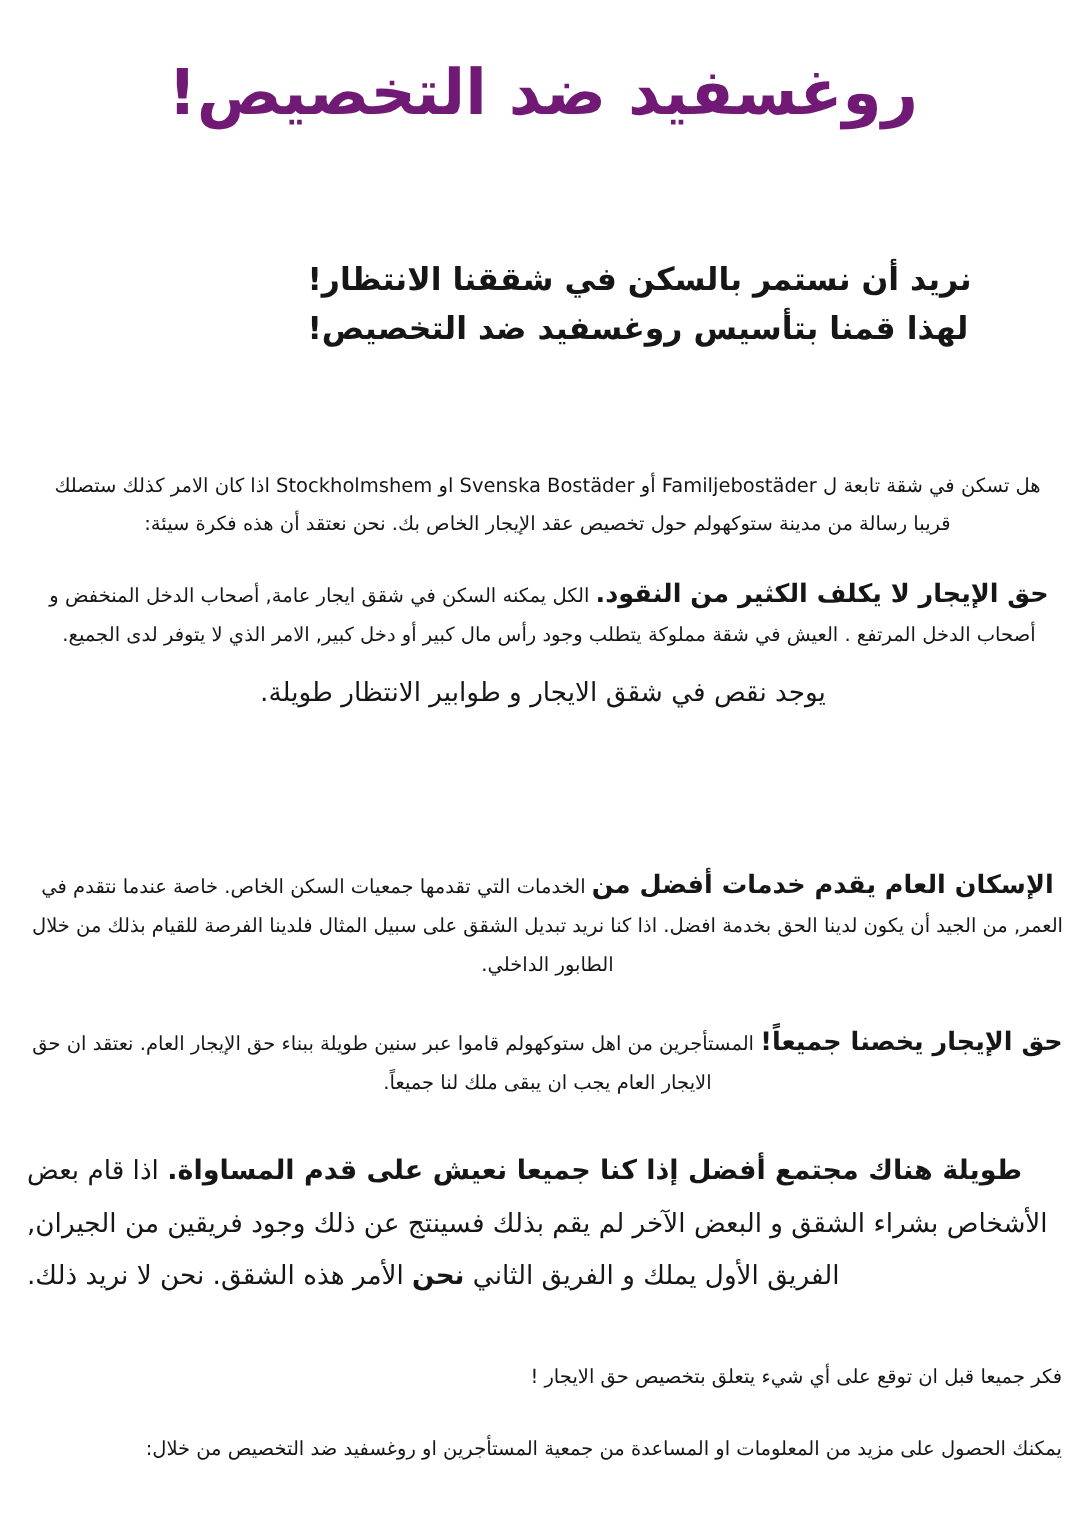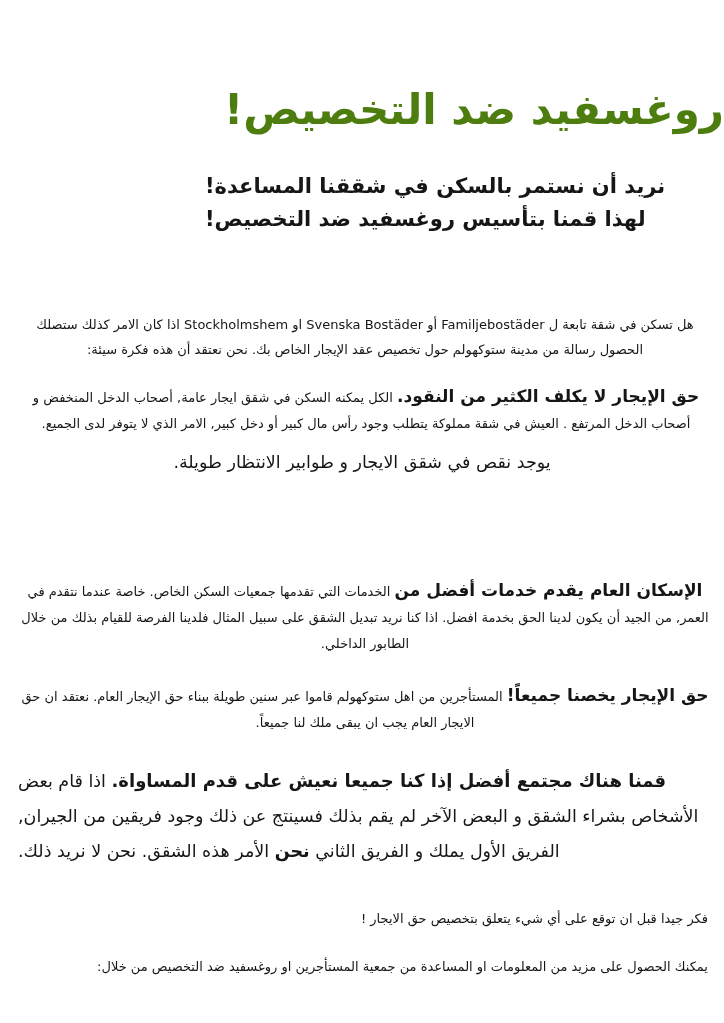--- a/index.html
+++ b/index.html
@@ -13,26 +13,25 @@
     height: 1023px;
     background: #ffffff;
     font-family: "DejaVu Sans", sans-serif;
     color: #161616;
     overflow: hidden;
   }
   .abs { position: absolute; margin: 0; }
 
   .title {
     top: 30px; left: 0; right: 0;
-    text-align: right;
+    text-align: center;
     font-size: 42px;
     line-height: 64px;
     font-weight: bold;
-    color: #4d7c0f;
-    margin-top: 48px;
+    color: #701a75;
   }
   .subtitle {
     top: 170px; left: 205px; right: 12px;
     font-size: 21px;
     line-height: 33px;
     font-weight: bold;
     text-align: left; 
   }
   .body-text {
     font-size: 13px;
@@ -70,48 +69,48 @@
   .info  { top: 956px; left: 18px; right: 16px; }
 </style>
 </head>
 <body>
 
 <div class="page" dir="rtl">
 
   <h1 class="abs title">روغسفيد ضد التخصيص!</h1>
 
   <div class="abs subtitle">
-    <div>نريد أن نستمر بالسكن في شققنا المساعدة!</div>
+    <div>نريد أن نستمر بالسكن في شققنا الانتظار!</div>
     <div>لهذا قمنا بتأسيس روغسفيد ضد التخصيص!</div>
   </div>
 
-  <p class="abs body-text intro">هل تسكن في شقة تابعة ل Familjebostäder أو Svenska Bostäder او Stockholmshem اذا كان الامر كذلك ستصلك الحصول رسالة من مدينة ستوكهولم حول تخصيص عقد الإيجار الخاص بك. نحن نعتقد أن هذه فكرة سيئة:</p>
+  <p class="abs body-text intro">هل تسكن في شقة تابعة ل Familjebostäder أو Svenska Bostäder او Stockholmshem اذا كان الامر كذلك ستصلك قريبا رسالة من مدينة ستوكهولم حول تخصيص عقد الإيجار الخاص بك. نحن نعتقد أن هذه فكرة سيئة:</p>
 
   <p class="abs body-text arg1">
     <b class="lead">حق الإيجار لا يكلف الكثير من النقود.</b>
     <span>الكل يمكنه السكن في شقق ايجار عامة, أصحاب الدخل المنخفض و أصحاب الدخل المرتفع . العيش في شقة مملوكة يتطلب وجود رأس مال كبير أو دخل كبير, الامر الذي لا يتوفر لدى الجميع.</span>
   </p>
 
   <h2 class="abs shortage">يوجد نقص في شقق الايجار و طوابير الانتظار طويلة.</h2>
 
 
   <p class="abs body-text arg3">
     <b class="lead">حق الإيجار يخصنا جميعاً!</b>
     <span>المستأجرين من اهل ستوكهولم قاموا عبر سنين طويلة ببناء حق الإيجار العام. نعتقد ان حق الايجار العام  يجب ان يبقى ملك لنا جميعاً.</span>
   </p>
 
   <p class="abs body-text arg2">
     <b class="lead">الإسكان العام يقدم خدمات أفضل من</b>
     <span>الخدمات التي تقدمها جمعيات السكن الخاص.  خاصة عندما نتقدم في العمر, من الجيد أن يكون لدينا الحق بخدمة افضل. اذا كنا نريد تبديل الشقق على سبيل المثال فلدينا الفرصة للقيام بذلك من خلال الطابور الداخلي.</span>
   </p>
 
   <p class="abs equality">
-    <b class="lead">قمنا هناك مجتمع أفضل إذا كنا جميعا نعيش على قدم المساواة.</b>
+    <b class="lead">طويلة هناك مجتمع أفضل إذا كنا جميعا نعيش على قدم المساواة.</b>
     <span>اذا قام بعض الأشخاص بشراء الشقق و البعض الآخر لم يقم بذلك فسينتج عن ذلك وجود فريقين من الجيران, الفريق الأول يملك و الفريق الثاني</span>
     <b>نحن</b>
     <span>الأمر هذه الشقق. نحن لا نريد ذلك.</span>
   </p>
 
-  <p class="abs tail-line think">فكر جيدا قبل ان توقع على أي شيء يتعلق بتخصيص حق الايجار !</p>
+  <p class="abs tail-line think">فكر جميعا قبل ان توقع على أي شيء يتعلق بتخصيص حق الايجار !</p>
 
   <p class="abs tail-line info">يمكنك الحصول على مزيد من المعلومات او المساعدة من جمعية المستأجرين او روغسفيد ضد التخصيص من خلال:</p>
 
 </div>
 
 </body></html>

